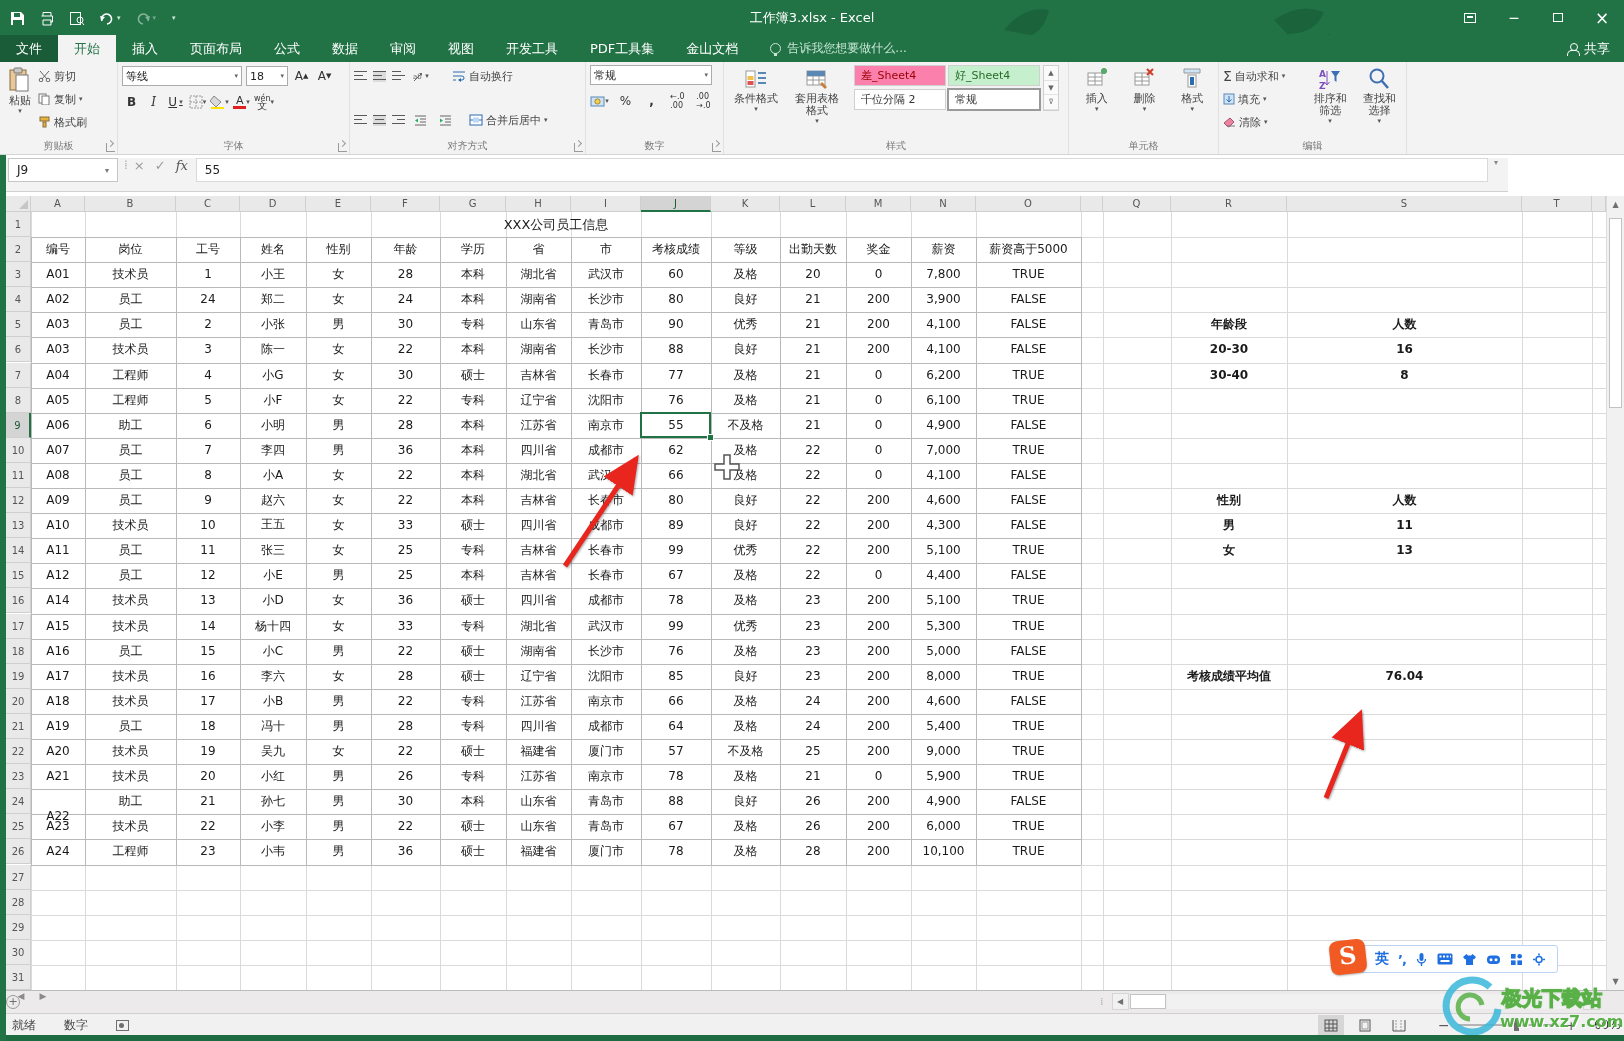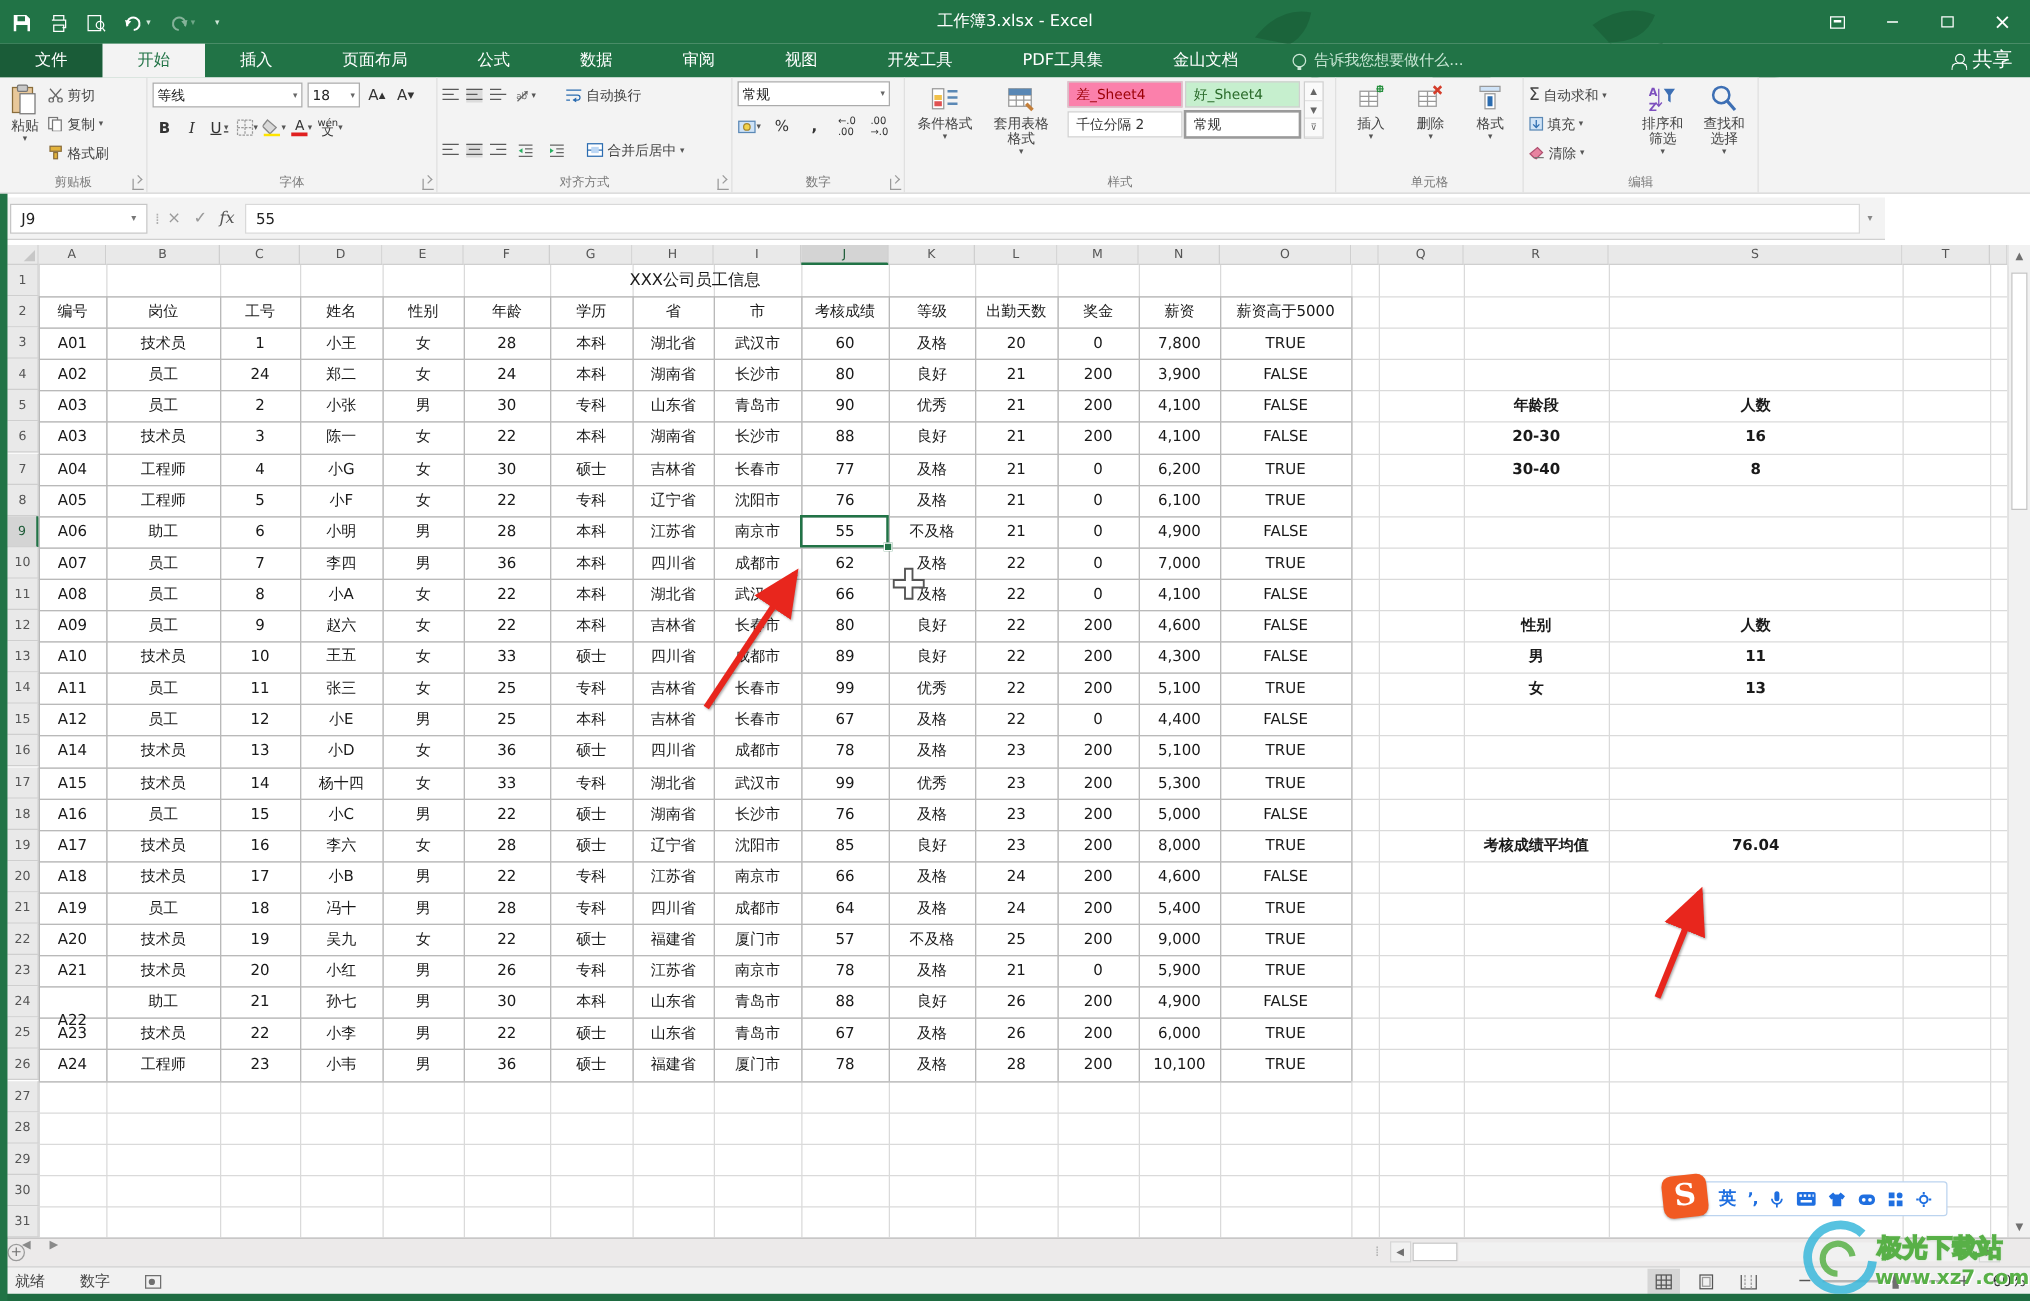--- a/index.html
+++ b/index.html
@@ -18,27 +18,27 @@
   #win-title { position:absolute; left:0; right:0; top:0; height:35px; line-height:35px; text-align:center;
                font-size:13px; color:#fff; z-index:2; pointer-events:none;}
   .winctl { position:absolute; right:0; top:0; display:flex; height:35px; z-index:3;}
   .winctl .wbtn { width:44px; height:35px; display:flex; align-items:center; justify-content:center; color:#fff; font-size:14px; }
   .wbtn .boxglyph { width:10px; height:9px; border:1px solid #fff; display:block;}
   .wbtn .ribglyph { width:12px; height:10px; border:1px solid #fff; position:relative;}
   .wbtn .ribglyph:after{content:"";position:absolute;left:2px;top:2px;width:6px;height:2px;background:#fff;}
 
   
   #menubar { position:absolute; left:0; top:35px; width:1624px; height:27px; background:#217346; display:flex; align-items:flex-end; z-index:2;}
-  .mtab { color:#fff; font-size:13px; padding:0 28px; height:27px; line-height:27px; cursor:default; }
+  .mtab { color:#fff; font-size:13px; padding:0 16px; height:27px; line-height:27px; cursor:default; }
   .mtab.file { background:#1a5c38; }
   .mtab.active { background:#f3f3f3; color:#217346; }
   #tellme { display:flex; align-items:center; color:#c8e6d4; font-size:12px; margin-left:16px; height:27px;}
   #tellme .bulb { width:11px; height:11px; border:1px solid #c8e6d4; border-radius:50%; margin-right:6px; position:relative;}
   #tellme .bulb:after{content:"";position:absolute;left:3px;top:9px;width:3px;height:3px;background:#c8e6d4;}
-  #share { position:absolute; right:14px; top:0; height:27px; display:flex; align-items:center; color:#fff; font-size:16px; gap:5px;}
+  #share { position:absolute; right:14px; top:0; height:27px; display:flex; align-items:center; color:#fff; font-size:13px; gap:5px;}
   .person-ic { width:12px; height:12px; position:relative;}
   .person-ic:before{content:"";position:absolute;left:3px;top:0;width:6px;height:6px;border-radius:50%;border:1px solid #fff;}
   .person-ic:after{content:"";position:absolute;left:0;top:7px;width:11px;height:5px;border:1px solid #fff;border-bottom:none;border-radius:5px 5px 0 0;}
 
   
   #ribbon { position:absolute; left:0; top:62px; width:1624px; height:93px; background:#f3f3f3; border-bottom:1px solid #d5d5d5; display:flex; z-index:2;}
   .rgroup { position:relative; height:100%; border-right:1px solid #e0e0e0; padding:3px 2px 14px 4px; flex:none;}
   .rgroup-label { position:absolute; left:0; right:0; bottom:1px; text-align:center; font-size:10px; color:#7a7a7a; }
   .launcher { position:absolute; right:2px; bottom:2px; width:9px; height:9px; border-left:1px solid #9a9a9a; border-bottom:1px solid #9a9a9a; }
   .launcher:after{content:"";position:absolute;right:2px;top:-2px;width:4px;height:4px;border-right:1px solid #9a9a9a;border-bottom:1px solid #9a9a9a;transform:rotate(-45deg);}
@@ -51,21 +51,21 @@
   .tbtn { min-width:19px; height:19px; display:inline-flex; align-items:center; justify-content:center; font-size:12px; color:#333; }
   .albar { width:13px; height:11px; display:inline-block; position:relative;}
   .albar i { position:absolute; left:0; height:1.6px; background:#5a5a5a; display:block;}
   .grp-col { display:flex; flex-direction:column; justify-content:flex-start; gap:1px;}
   .stylecell { width:92px; height:21px; font-size:11px; display:flex; align-items:center; padding:0 6px; border:1px solid #d0d0d0; background:#fff;}
   .stylecell.sel { outline:2px solid #9a9a9a; outline-offset:-1px;}
   .gal-arr { width:16px; display:flex; flex-direction:column; border:1px solid #cfcfcf; background:#fafafa;}
   .gal-arr div { flex:1; display:flex;align-items:center;justify-content:center; font-size:7px; color:#666; border-bottom:1px solid #e2e2e2;}
 
   
-  #fbar { position:absolute; left:0; top:158px; width:1508px; height:34px; background:#f3f3f3; display:flex; align-items:center; z-index:2; border-bottom:1px solid #d0d0d0;}
+  #fbar { position:absolute; left:0; top:158px; width:1508px; height:34px; background:#f3f3f3; display:flex; align-items:flex-start; z-index:2; border-bottom:1px solid #d0d0d0;}
   #namebox { margin-left:8px; width:110px; height:24px; background:#fff; border:1px solid #c6c6c6; font-size:12px; color:#222; display:flex; align-items:center; padding:0 8px;}
   #namebox .dd{ margin-left:auto; font-size:8px; color:#777;}
   .fdots { color:#b0b0b0; font-size:12px; margin:0 6px; }
   .fbtns { display:flex; align-items:center; gap:10px; color:#9a9a9a; font-size:13px; margin-right:8px;}
   .fx { font-style:italic; font-family:"DejaVu Serif","Liberation Serif",serif; color:#555; font-size:13px;}
   #formula { flex:1; height:24px; background:#fff; border:1px solid #d9d9d9; font-size:12px; color:#222; display:flex; align-items:center; padding:0 8px; margin-right:6px;}
   #fexpand { color:#888; font-size:8px; margin-right:10px;}
 
   
   #gridwrap { position:absolute; left:0; top:192px; width:1624px; height:798px; background:#fff; overflow:hidden; }

